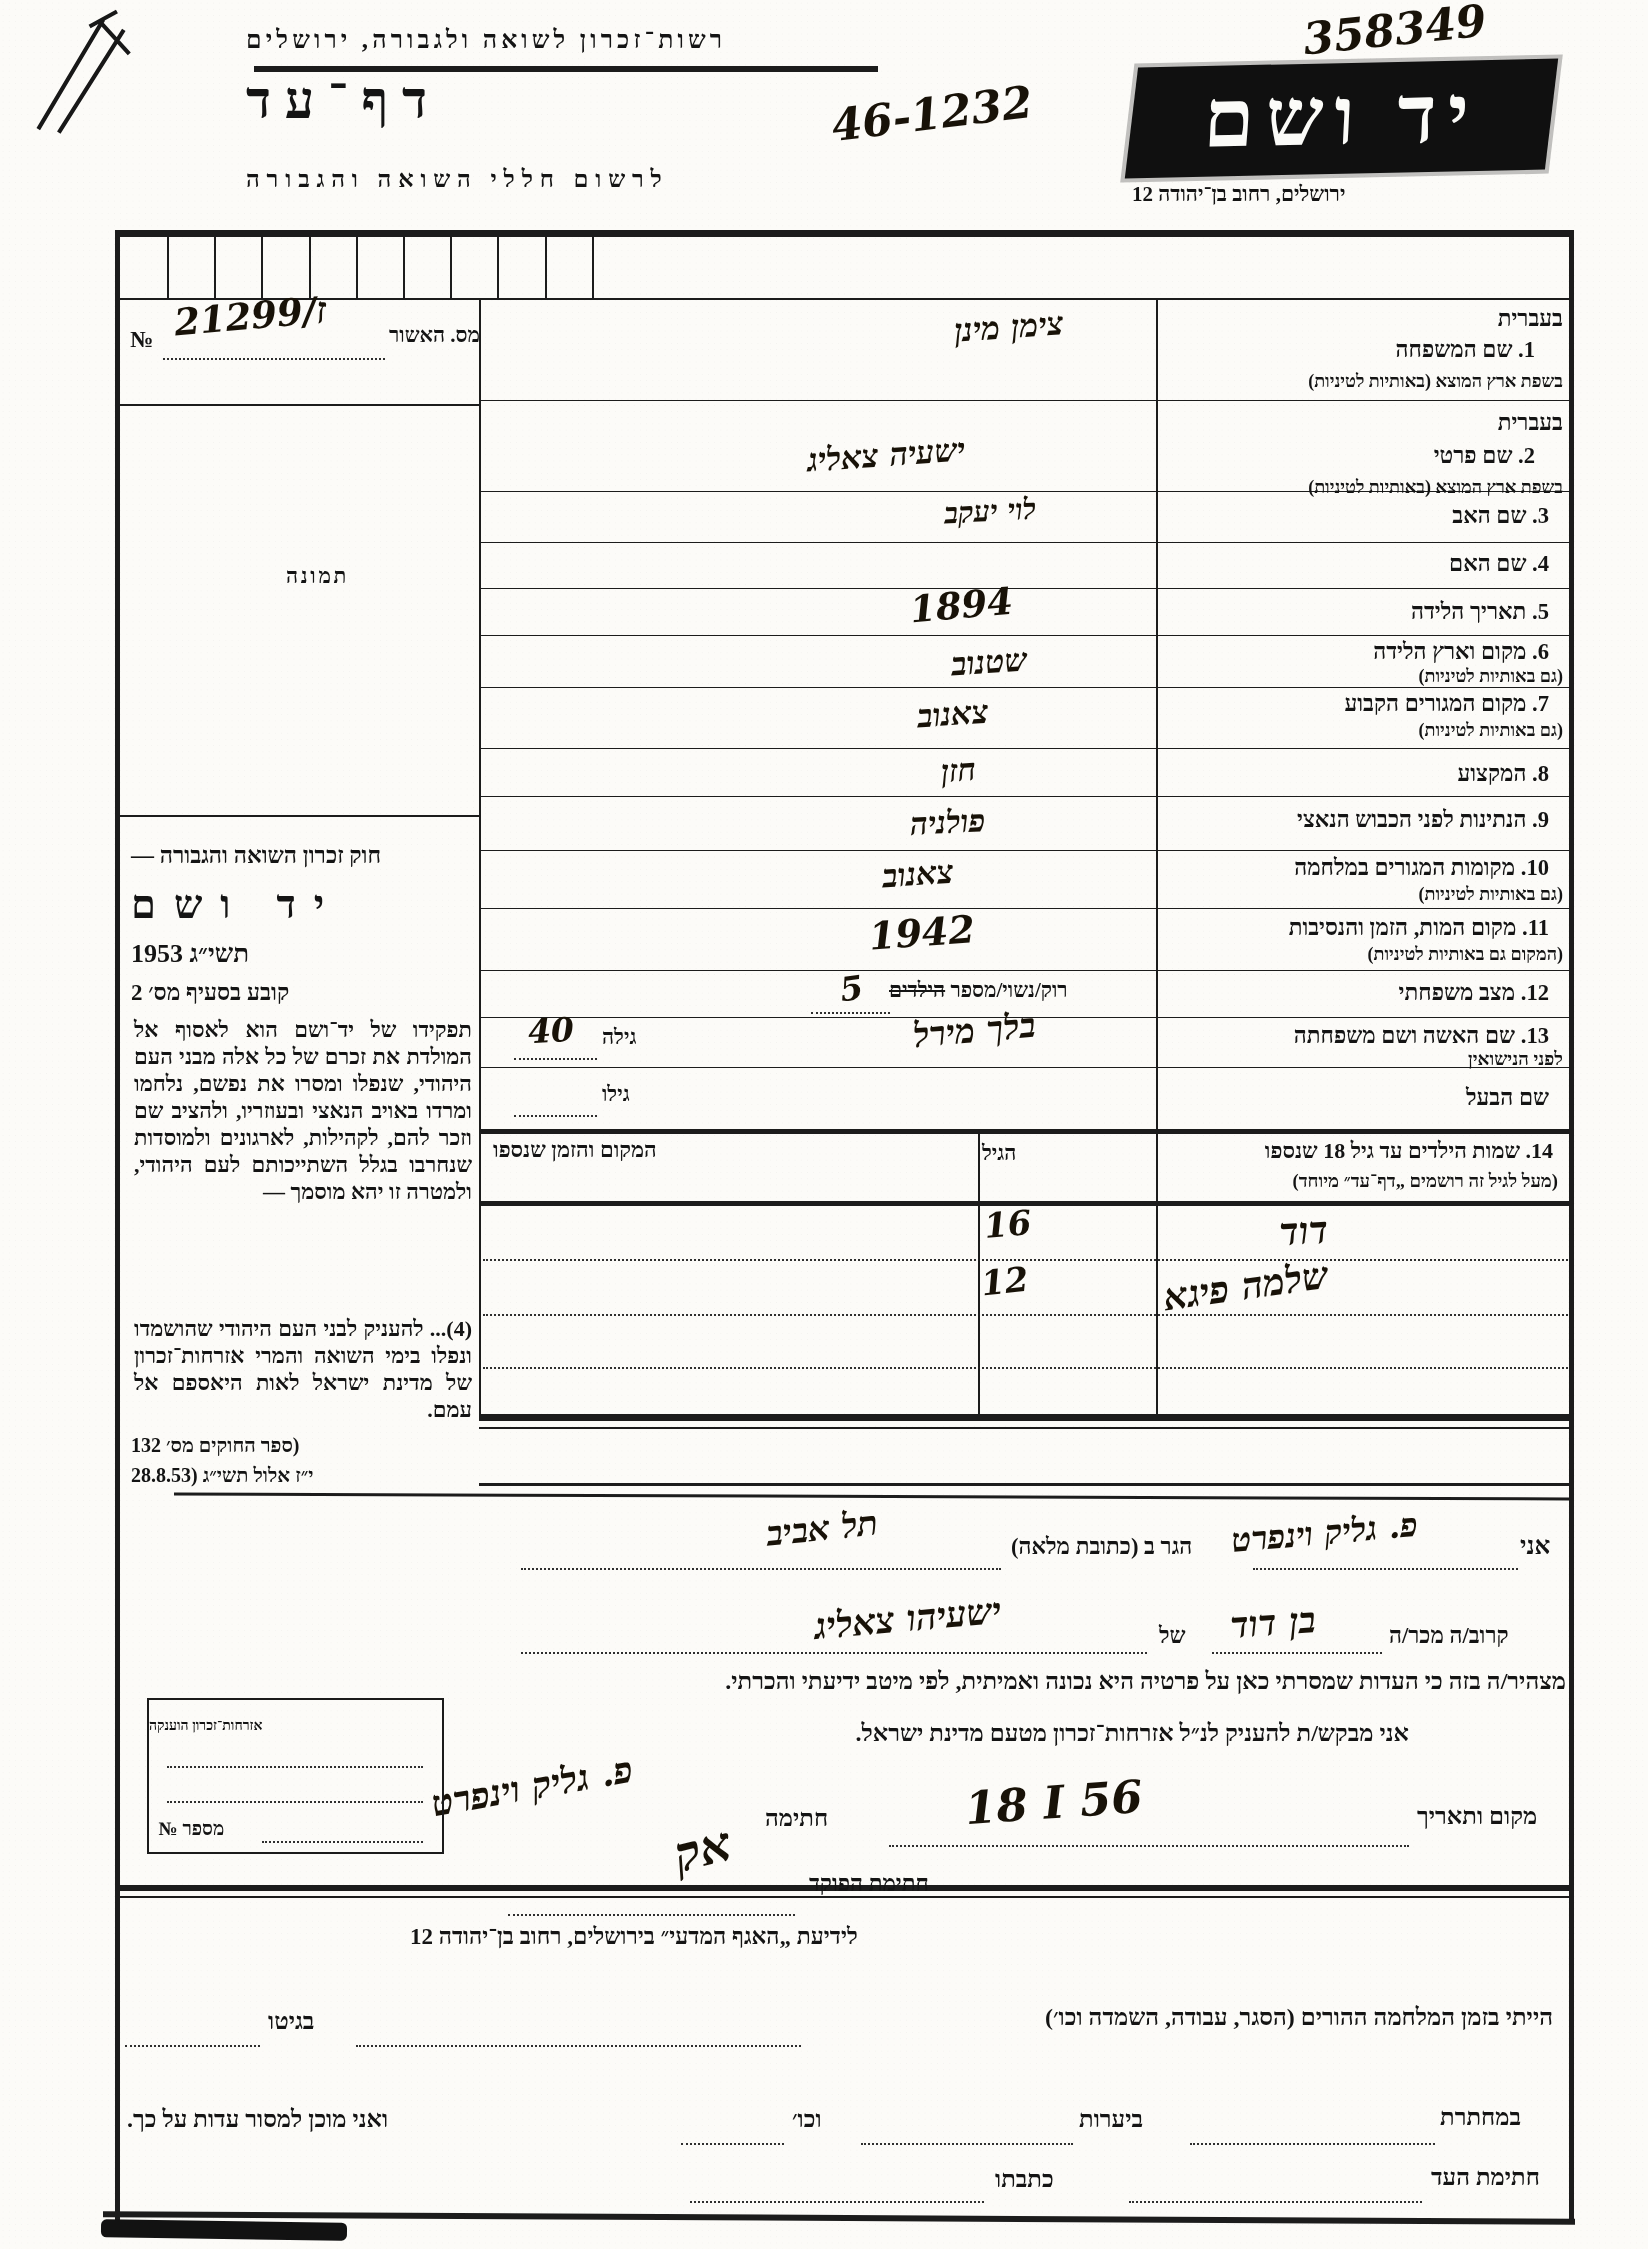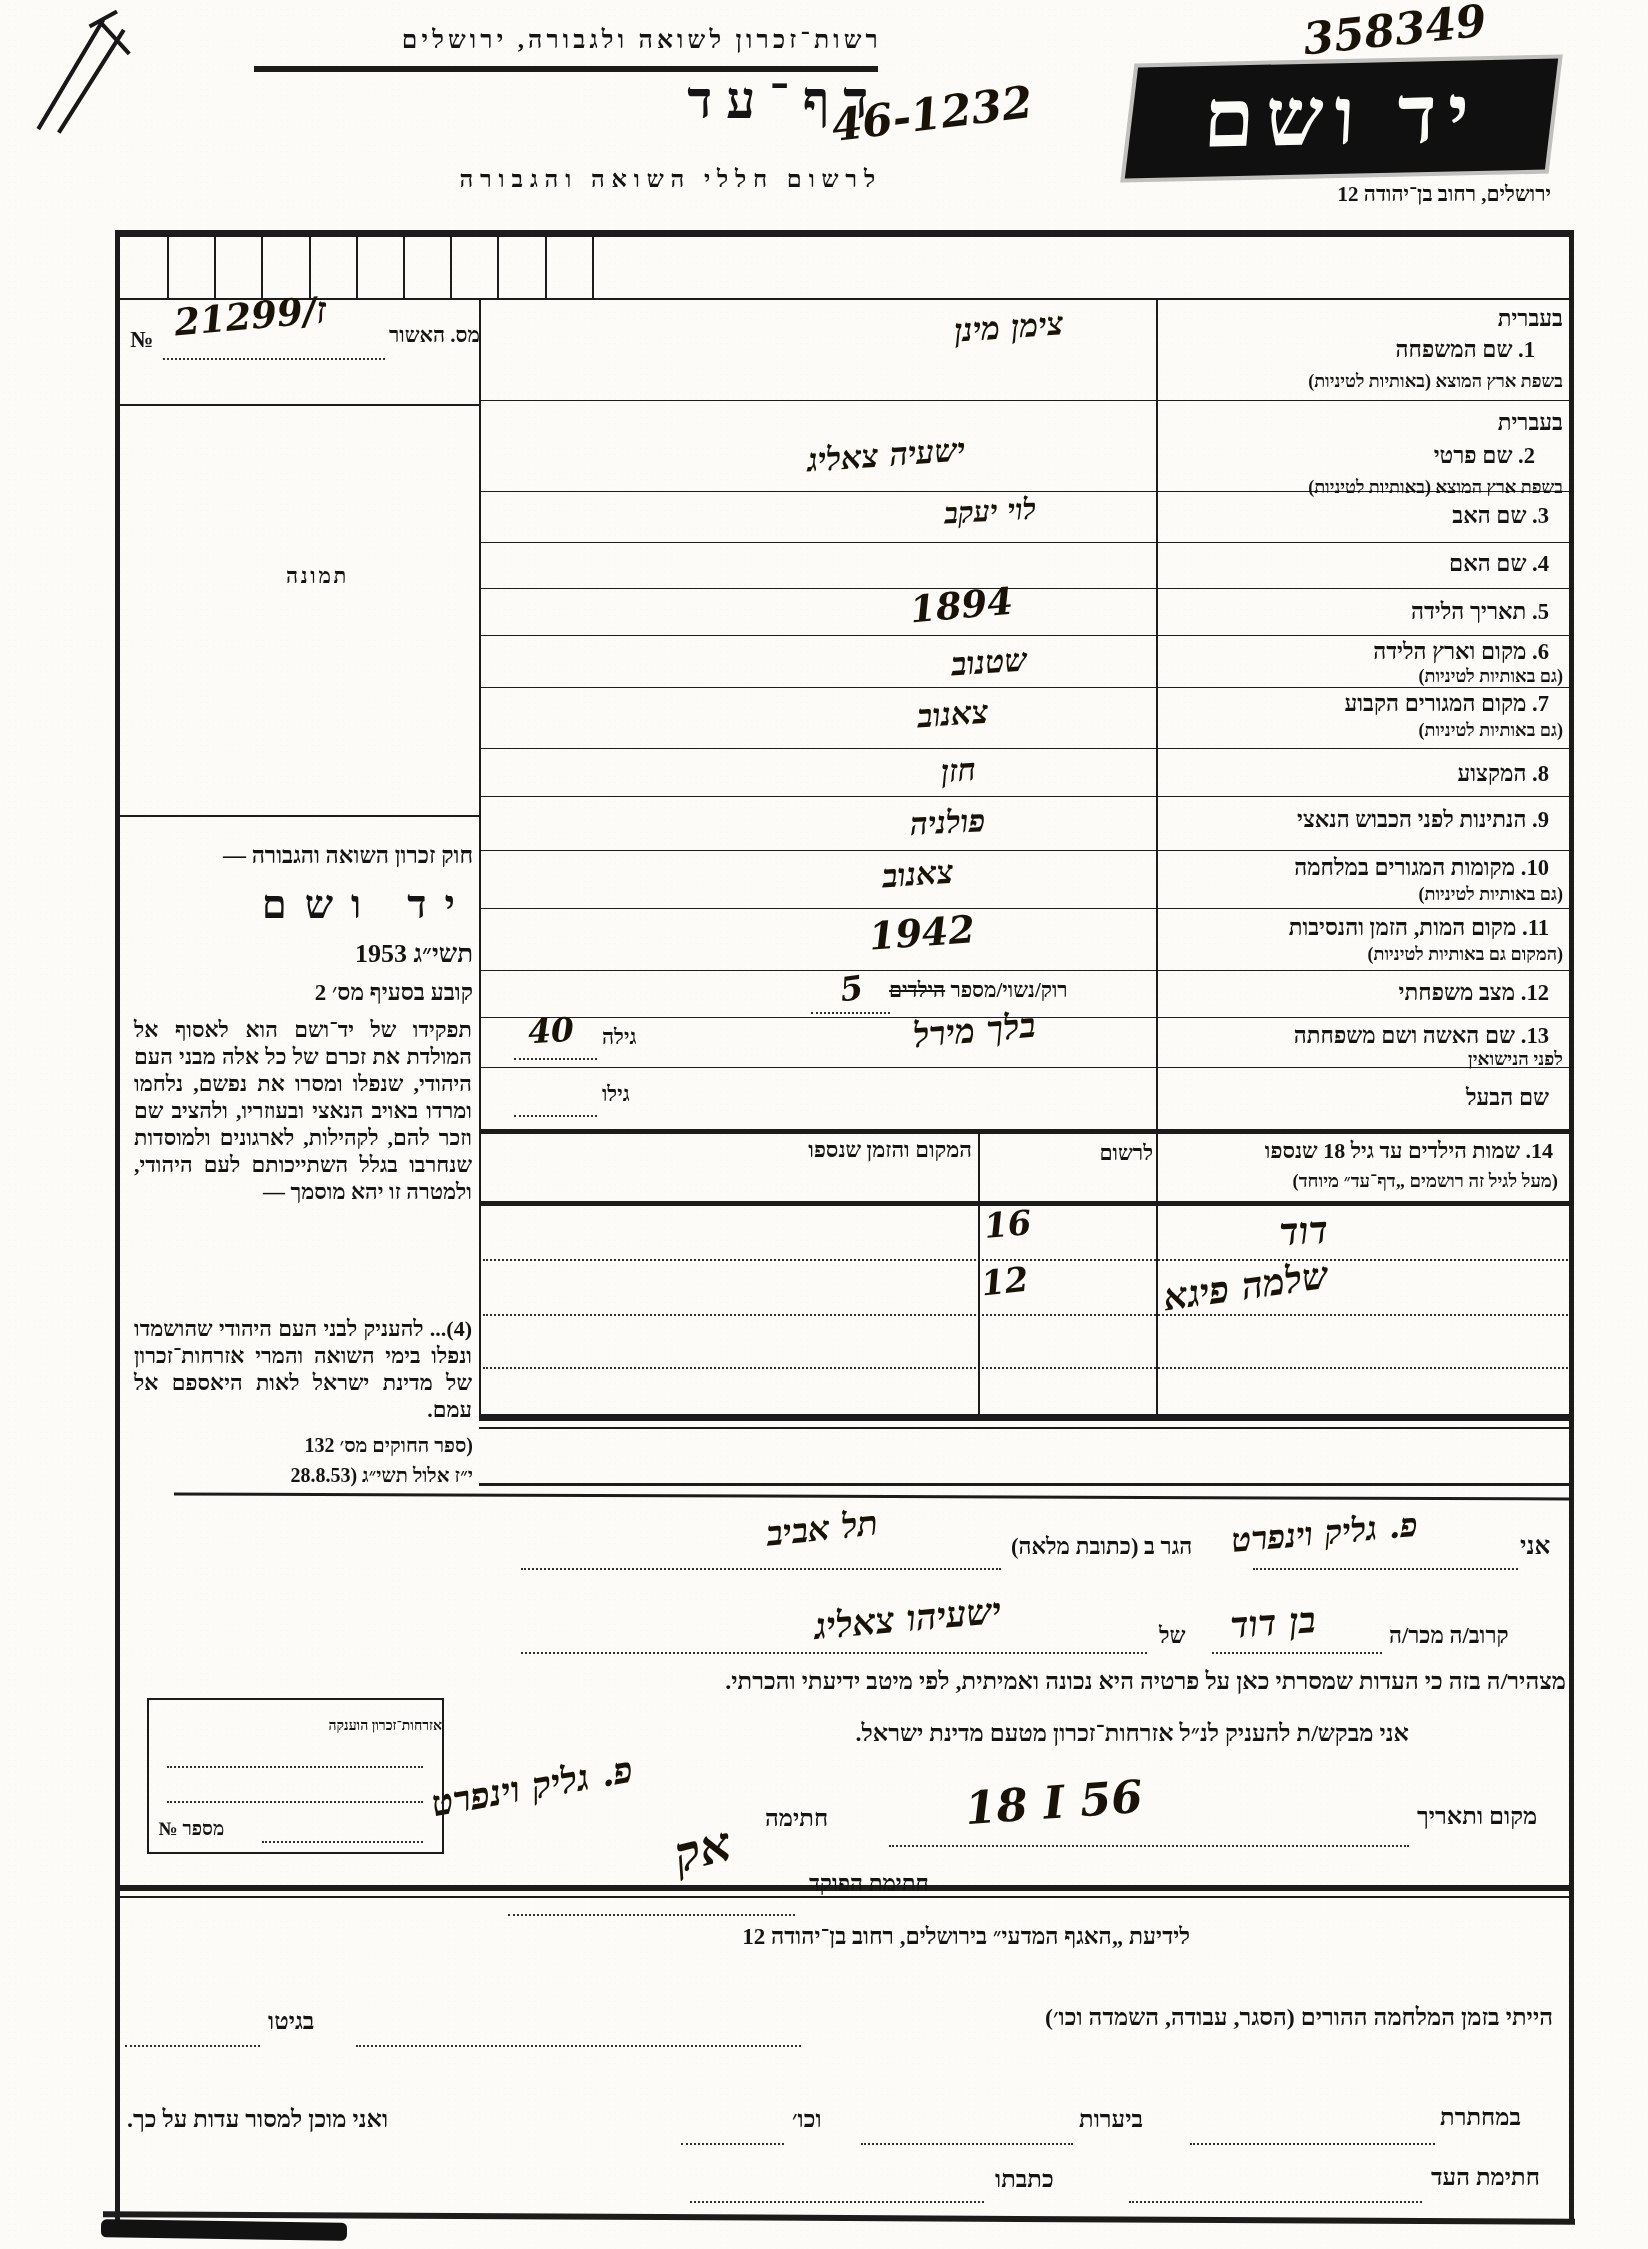--- a/index.html
+++ b/index.html
@@ -1,21 +1,21 @@
 <!DOCTYPE html>
 <html lang="he" style="font-size:11px"><head>
 <meta charset="utf-8">
 <style>
   html,body{margin:0;padding:0;background:#e8e8e6;}
   .page{position:relative;width:1649px;height:2250px;background:#fcfbf8;overflow:hidden;
         background-image:radial-gradient(rgba(0,0,0,.035) 0.7px, transparent 0.7px);background-size:6.2px 6.2px;}
   .abs{position:absolute;}
   .pr{font-family:"Liberation Serif",serif;font-weight:700;color:#141414;white-space:nowrap;}
   .rtl{direction:rtl;}
-  .ctr{text-align:right;}
+  .ctr{text-align:left;}
   .rt{text-align:right;}
   .hw{font-family:"DejaVu Serif",serif;font-style:italic;font-weight:700;color:#181208;white-space:nowrap;}
   .h{background:#1c1c1c;height:2.1px;}
   .v{background:#1c1c1c;width:2.1px;}
   .thick{height:4.8px;}
   .dot{border-bottom:2.7px dotted #2f2f2f;height:0;}
   .wrap{white-space:normal;}
   .just{text-align:justify;}
   .strike{text-decoration:line-through;text-decoration-thickness:2.1px;}
   .gap{margin-left:31px;}
@@ -163,21 +163,21 @@
   <div class="abs pr rtl" style="left:602px;top:1025px;font-size:21px">גילה</div>
   <div class="abs dot" style="left:514px;top:1058px;width:83px"></div>
   <div class="abs hw" style="left:528px;top:1011px;font-size:33px;transform:rotate(-3deg)">40</div>
 
   <div class="abs pr rtl" style="left:602px;top:1082px;font-size:21px">גילו</div>
   <div class="abs dot" style="left:514px;top:1115px;width:83px"></div>
 
   <div class="abs v" style="left:978px;top:1129px;height:285px"></div>
   <div class="abs pr rtl rt" style="left:1163px;top:1138px;width:390px;font-size:22px"><span>14.</span> <span>שמות הילדים עד גיל 18 שנספו</span></div>
   <div class="abs pr rtl rt" style="left:1163px;top:1171px;width:395px;font-size:18.5px">(מעל לגיל זה רושמים „דף־עד״ מיוחד)</div>
-  <div class="abs pr rtl ctr" style="left:982px;top:1141px;width:171px;font-size:21px">לרשום</div>
+  <div class="abs pr rtl ctr" style="left:982px;top:1141px;width:171px;font-size:21px">הגיל</div>
   <div class="abs pr rtl ctr" style="left:493px;top:1137px;width:479px;font-size:22px">המקום והזמן שנספו</div>
 
   <div class="abs hw" style="left:1279px;top:1208px;font-size:38px;transform:rotate(-3deg)">דוד</div>
   <div class="abs hw" style="left:984px;top:1204px;font-size:34px;transform:rotate(-5deg)">16</div>
   <div class="abs hw" style="left:1163px;top:1264px;font-size:37px;transform:rotate(-8deg)">שלמה פיגא</div>
   <div class="abs hw" style="left:981px;top:1261px;font-size:34px;transform:rotate(-6deg)">12</div>
 
   <div class="abs h" style="left:479px;top:1418px;width:1090px;height:3.4px"></div>
   <div class="abs h" style="left:479px;top:1427px;width:1090px;height:2.1px"></div>
   <div class="abs h" style="left:479px;top:1483px;width:1090px;height:3.4px"></div>

